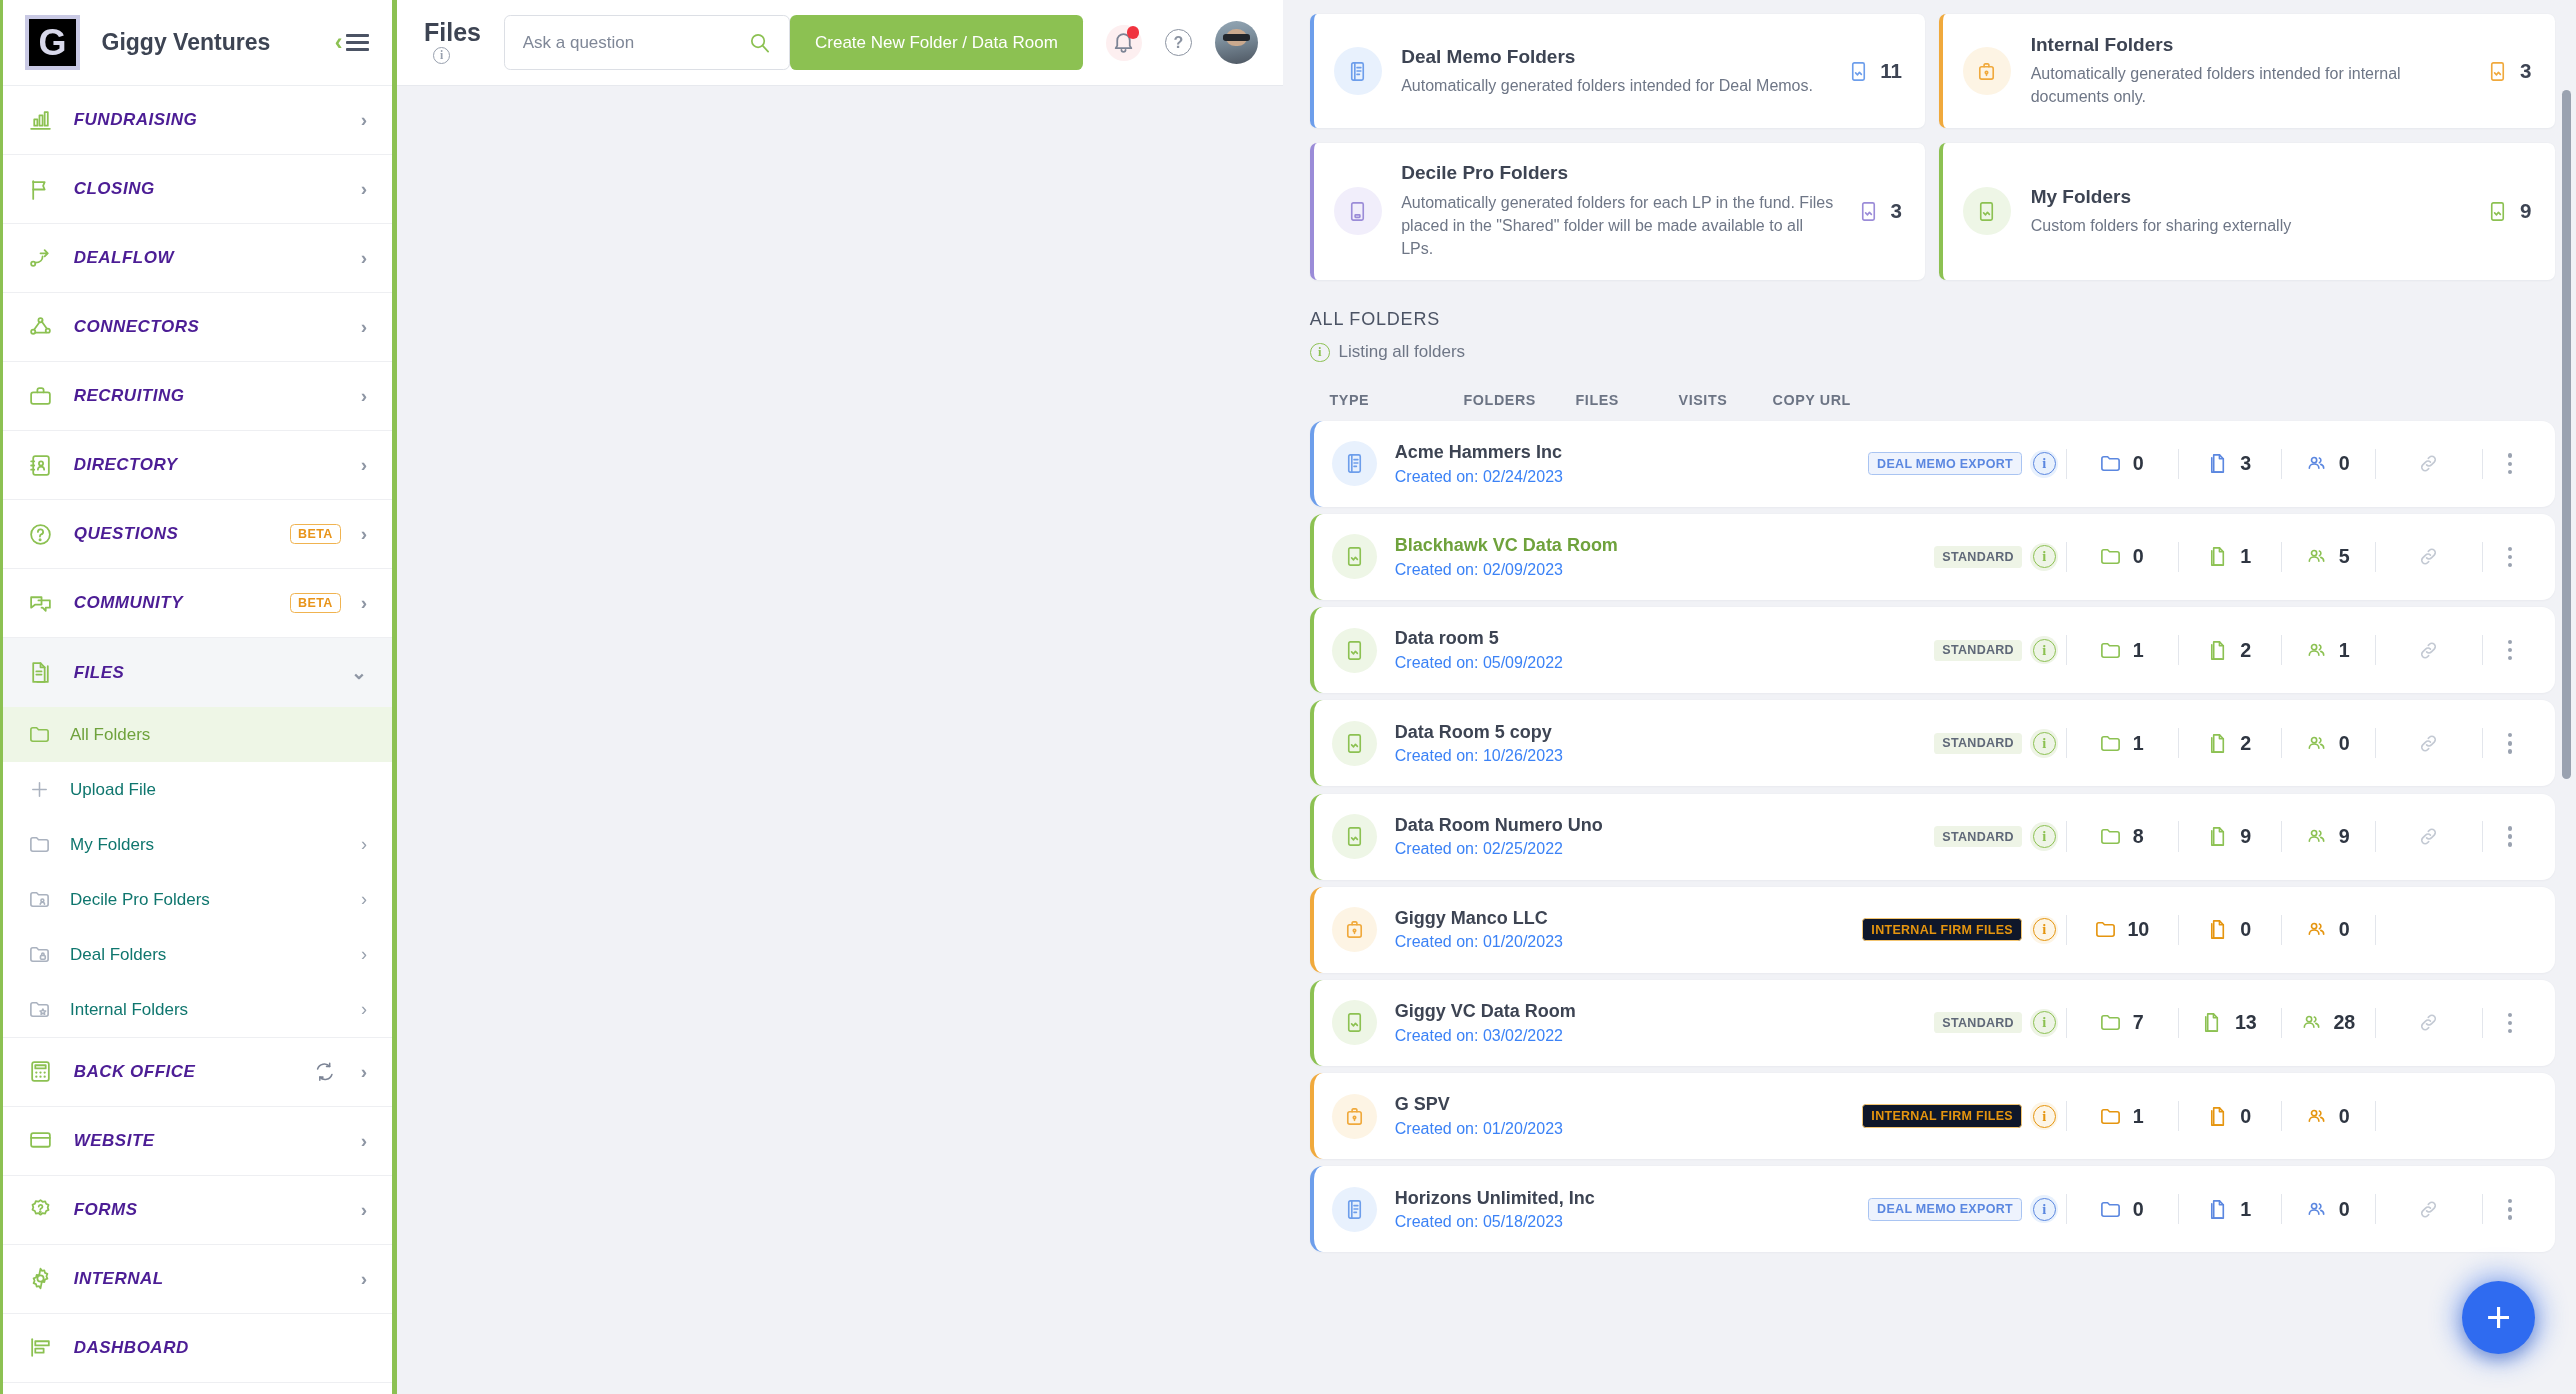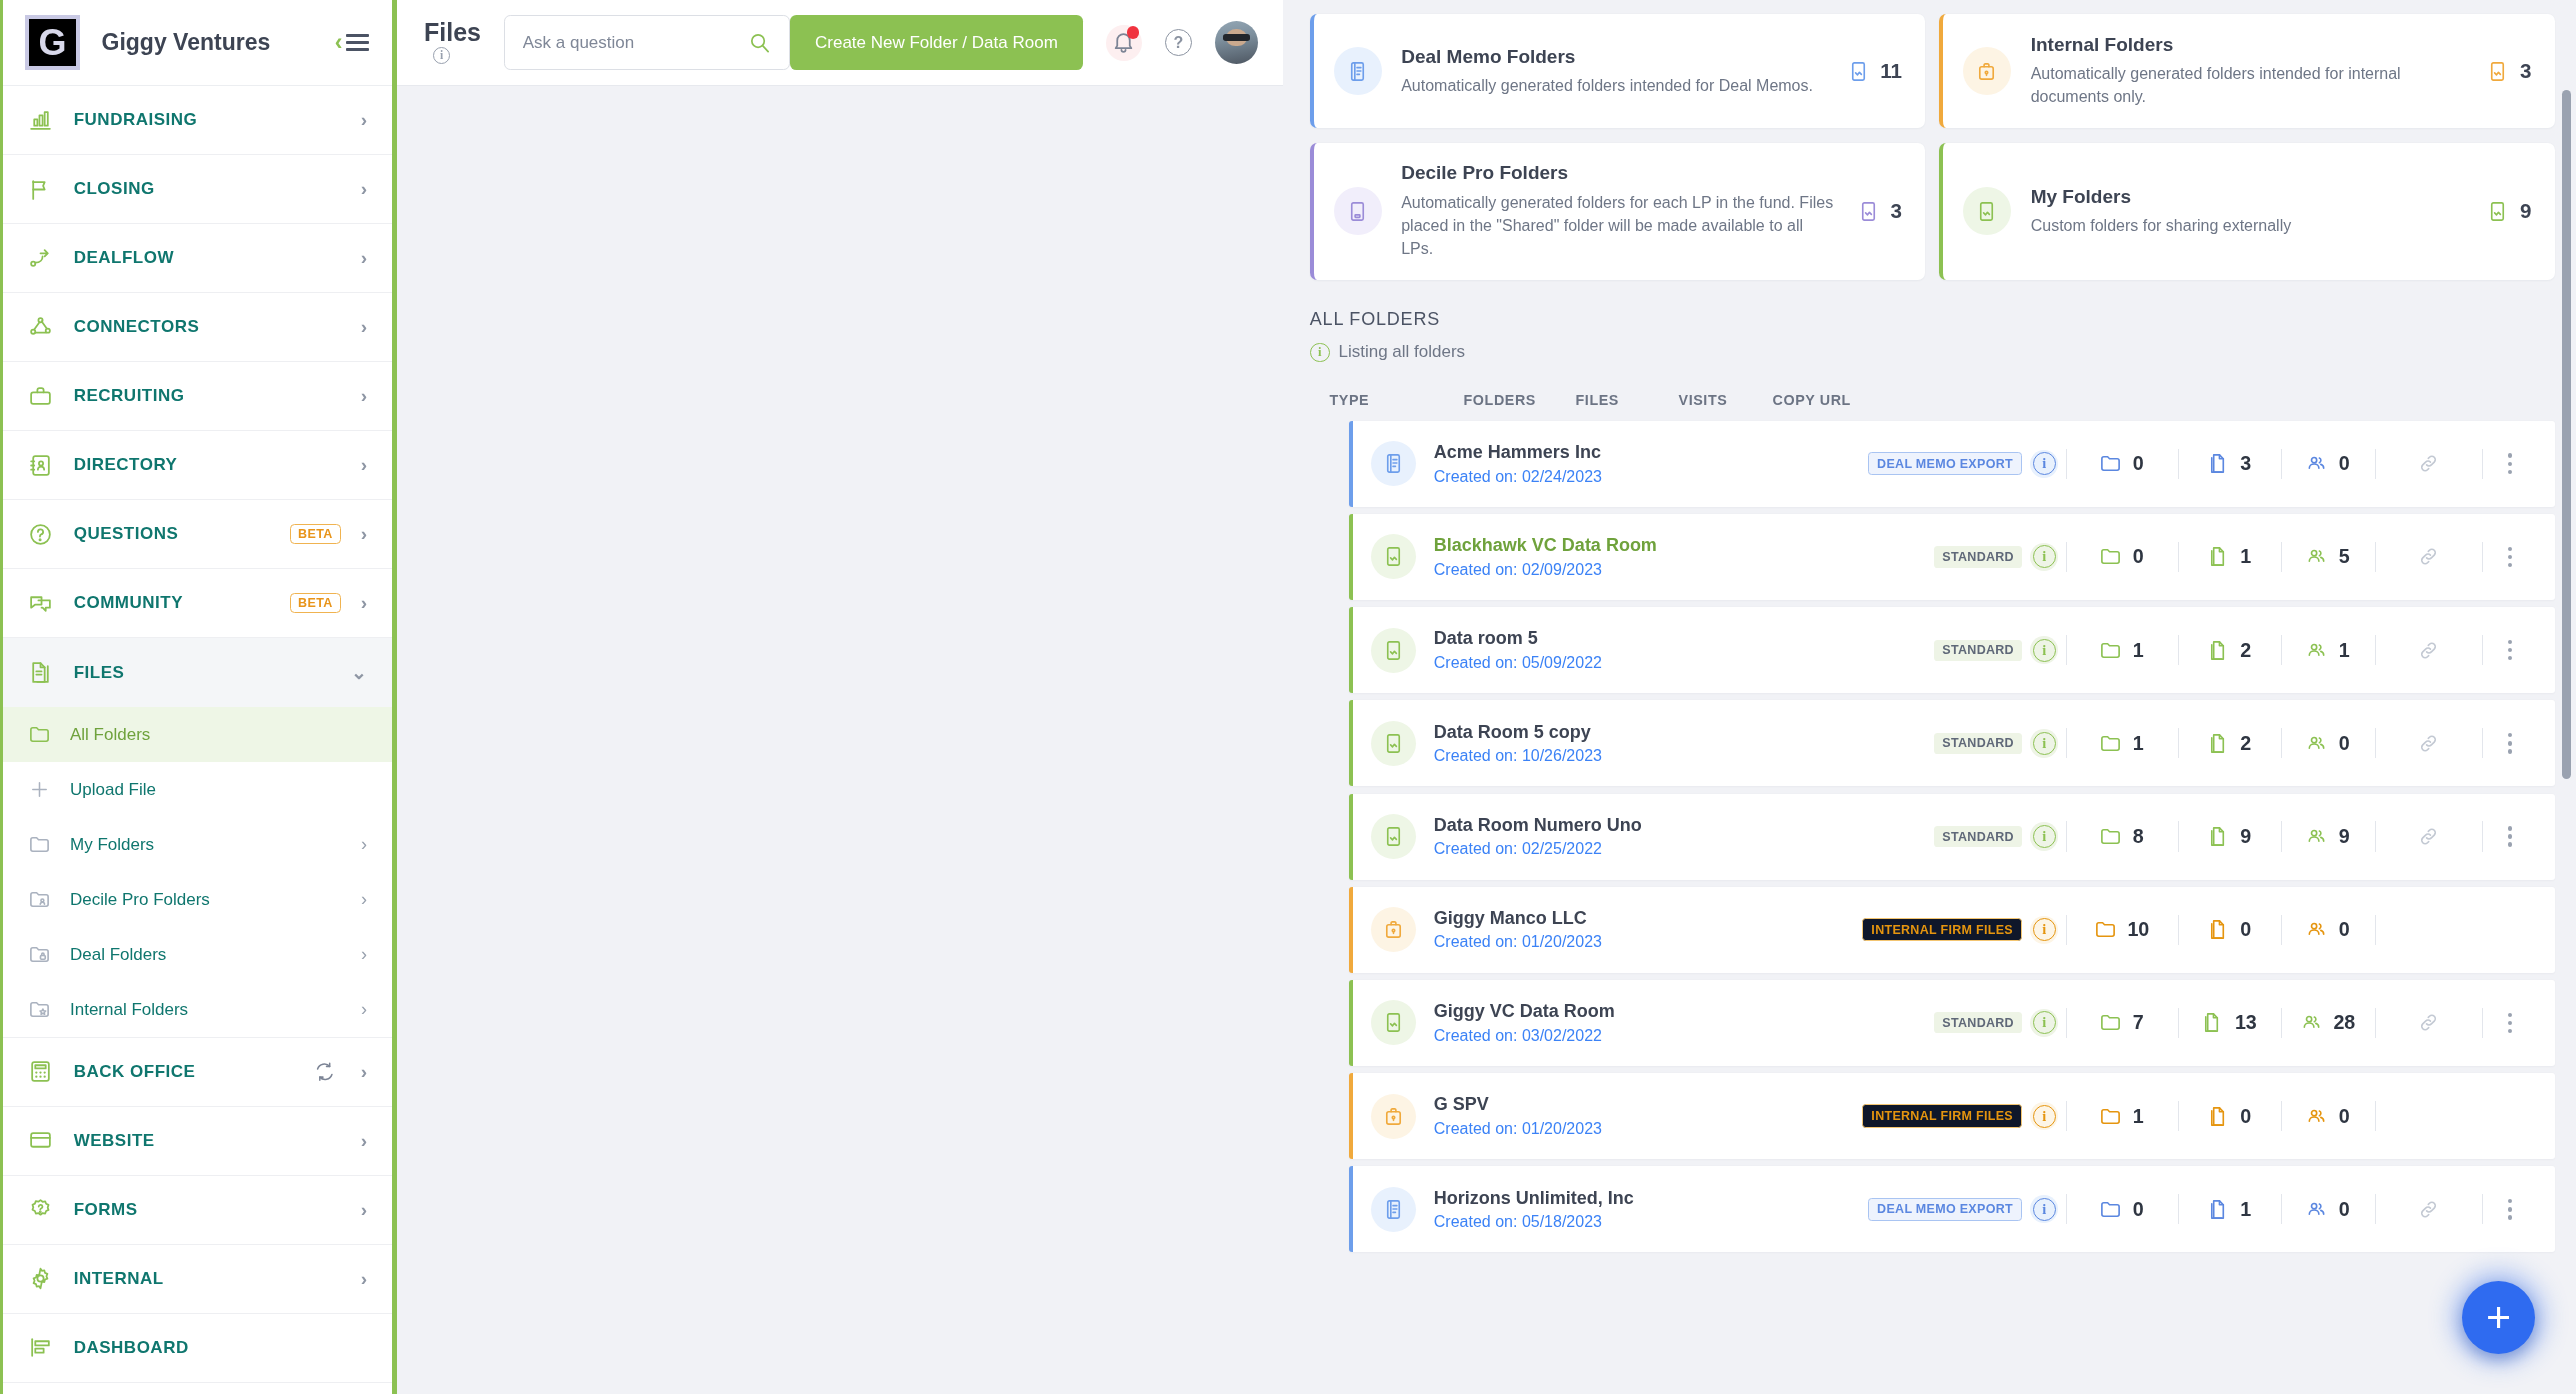--- a/index.html
+++ b/index.html
@@ -31,21 +31,21 @@
   .chev-left { color: #8cc152; font-size: 23px; font-weight: 700; line-height: 1; }
   .hamburger { display: flex; flex-direction: column; gap: 4.5px; }
   .hamburger i { display: block; width: 23px; height: 2.7px; background: #4b5364; border-radius: 0.9px; }
 
   .sb-scroll { flex: 1; overflow: hidden; }
   .sb-item {
     display: flex; align-items: center; gap: 19.7px; height: 69px;
     padding: 0 25px 0 27px; border-bottom: 0.9px solid #eeeff2; cursor: pointer;
   }
   .sb-item .ico { width: 27px; height: 27px; flex: 0 0 27px; display:flex; align-items:center; justify-content:center; }
-  .sb-item .lbl { font-size: 17px; font-weight: 700; letter-spacing: 0.5px; color: #0f766e; flex: 1; }
+  .sb-item .lbl { font-size: 17px; font-weight: 700; letter-spacing: 0.5px; color: #4c1d95; flex: 1; font-style: italic; }
   .sb-item .chev { color: #8e96a4; font-size: 19px; font-weight: 600; }
   .beta {
     font-size: 12.5px; font-weight: 700; color: #e8941a; border: 1.3px solid #f0b350;
     border-radius: 4.5px; padding: 1.8px 7.2px; letter-spacing: 0.4px; margin-left: -7.2px;
   }
   .sb-item.section-open { background: #f4f6f8; border-bottom: none; }
   .sb-sub {
     display: flex; align-items: center; gap: 18px; height: 55px;
     padding: 0 25px 0 27px; cursor: pointer;
   }
@@ -139,23 +139,23 @@
   .th-name { flex: 1; }
   .th-type { width: 134px; }
   .th-folders { width: 112px; }
   .th-files { width: 103px; }
   .th-visits { width: 94px; }
   .th-copy { width: 107px; }
   .th-pad { width: 57px; }
 
   .rows { margin-top: 5.4px; }
   .row {
-    background: #fff; border-radius: 3px; border-left: 4.5px solid #8cc152;
+    background: #fff; border-radius: 13px; border-left: 4.5px solid #8cc152;
     display: flex; align-items: center; height: 86px; margin-bottom: 7.2px;
-    padding-right: 16px; cursor: pointer; box-shadow: 0 0.9px 1.8px rgba(40,50,70,.04); margin-left: 39px;
+    padding-right: 16px; cursor: pointer; box-shadow: 0 0.9px 1.8px rgba(40,50,70,.04);
   }
   .row-name { flex: 1; display: flex; align-items: center; gap: 18px; padding-left: 18px; min-width: 0; }
   .row-circ { width: 45px; height: 45px; border-radius: 50%; flex: 0 0 45px;
     display: flex; align-items: center; justify-content: center; }
   .row-t { font-size: 18px; font-weight: 700; color: #3d4453; margin-bottom: 4.5px; }
   .row-t.link { color: #6fa23c; }
   .row-d { font-size: 16px; color: #5f6878; }
   .row-d span { color: #3b82f6; }
 
   .cell { display: flex; align-items: center; justify-content: center; gap: 10.7px; position: relative; height: 41px; }

